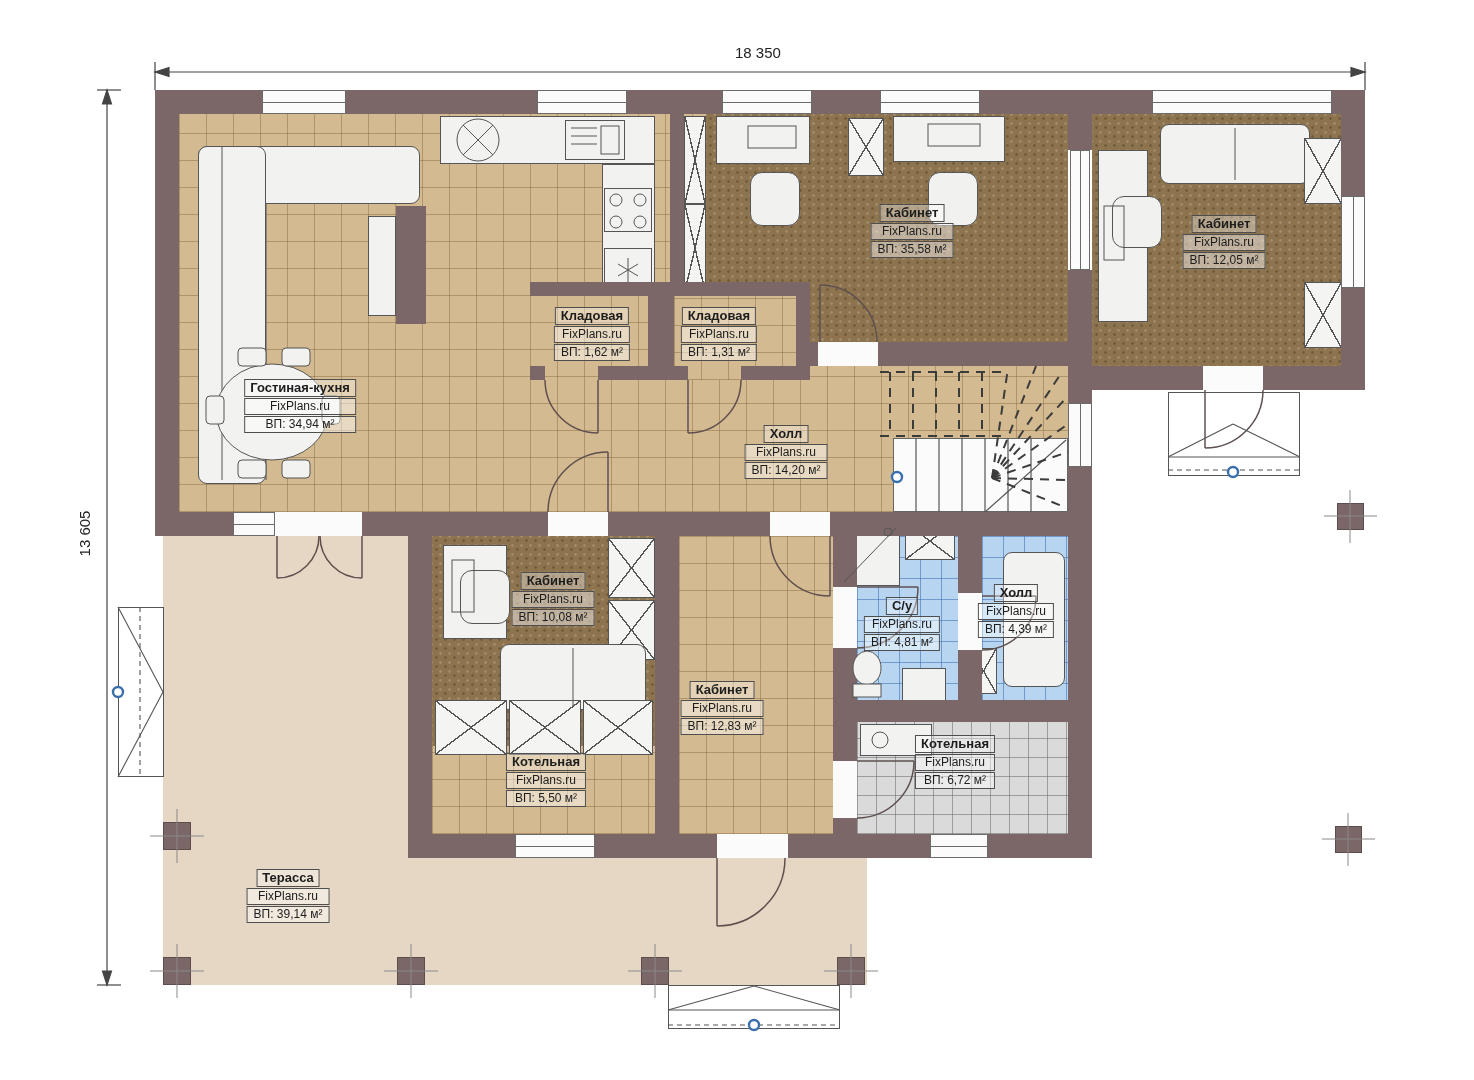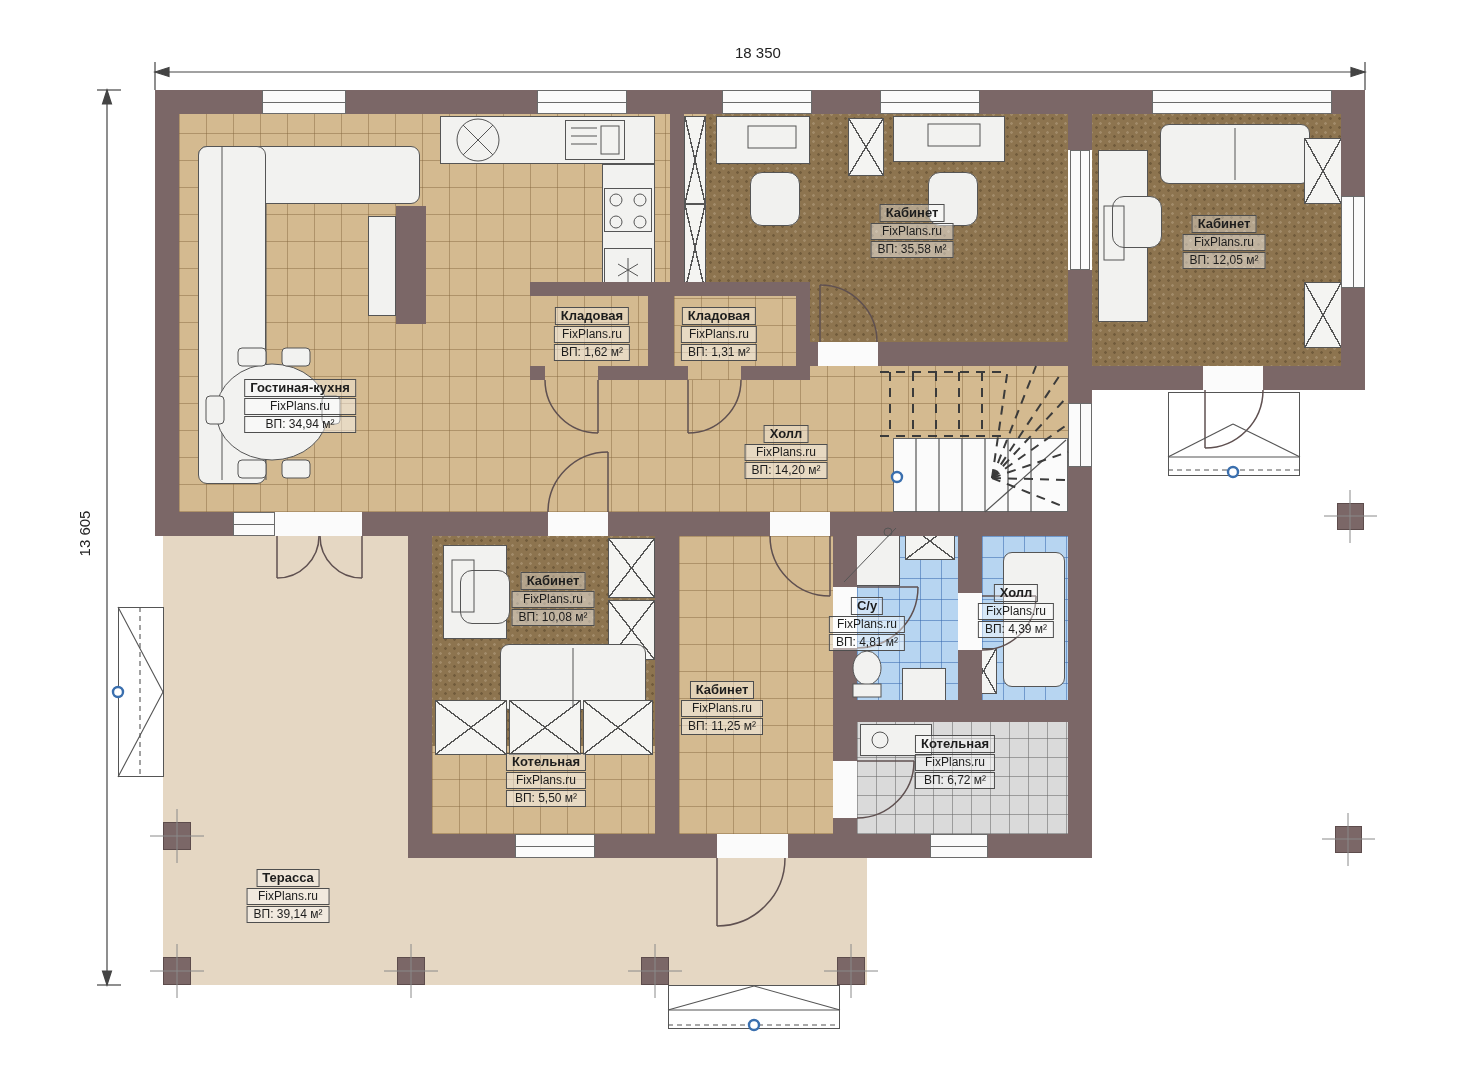--- a/index.html
+++ b/index.html
@@ -353,34 +353,34 @@
   <div class="rlabel" style="left:786px;top:424px">
     <div class="rname">Холл</div>
     <div class="rbox">FixPlans.ru</div>
     <div class="rbox">ВП: 14,20 м²</div>
   </div>
   <div class="rlabel" style="left:553px;top:571px">
     <div class="rname">Кабинет</div>
     <div class="rbox">FixPlans.ru</div>
     <div class="rbox">ВП: 10,08 м²</div>
   </div>
-  <div class="rlabel" style="left:867px;top:596px">
+  <div class="rlabel" style="left:902px;top:596px">
     <div class="rname">С/у</div>
     <div class="rbox">FixPlans.ru</div>
     <div class="rbox">ВП: 4,81 м²</div>
   </div>
   <div class="rlabel" style="left:1016px;top:583px">
     <div class="rname">Холл</div>
     <div class="rbox">FixPlans.ru</div>
     <div class="rbox">ВП: 4,39 м²</div>
   </div>
   <div class="rlabel" style="left:722px;top:680px">
     <div class="rname">Кабинет</div>
     <div class="rbox">FixPlans.ru</div>
-    <div class="rbox">ВП: 11,25 м²</div>
+    <div class="rbox">ВП: 12,83 м²</div>
   </div>
   <div class="rlabel" style="left:546px;top:752px">
     <div class="rname">Котельная</div>
     <div class="rbox">FixPlans.ru</div>
     <div class="rbox">ВП: 5,50 м²</div>
   </div>
   <div class="rlabel" style="left:955px;top:734px">
     <div class="rname">Котельная</div>
     <div class="rbox">FixPlans.ru</div>
     <div class="rbox">ВП: 6,72 м²</div>

